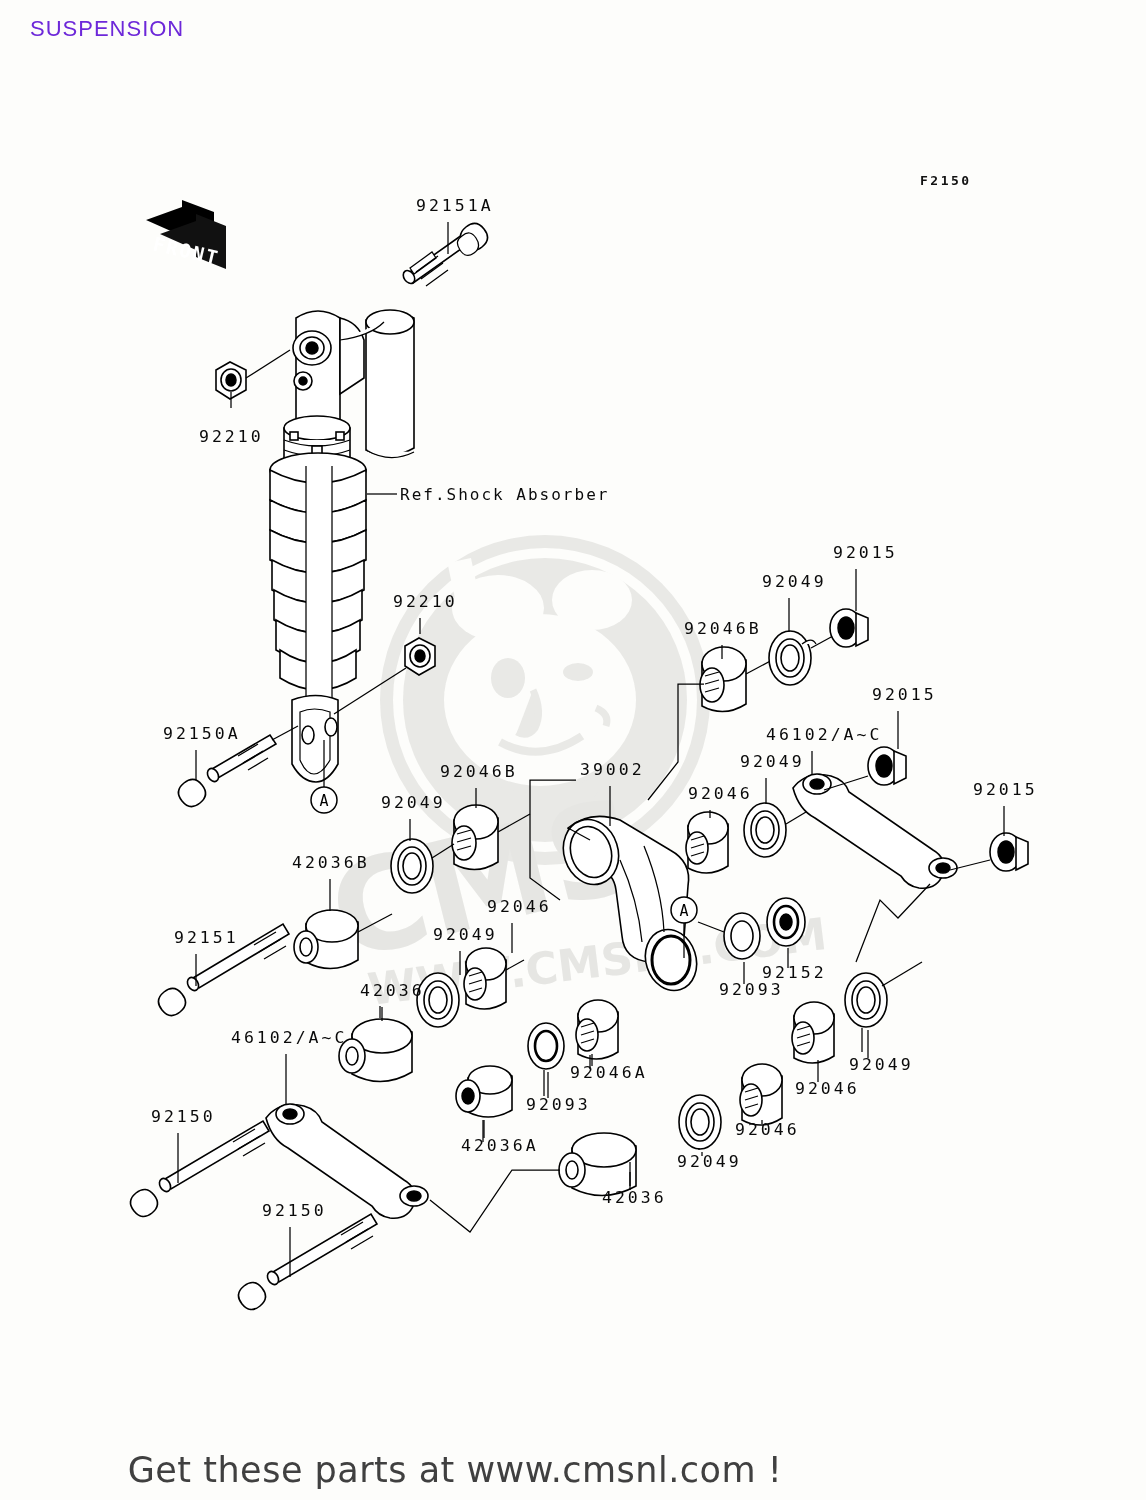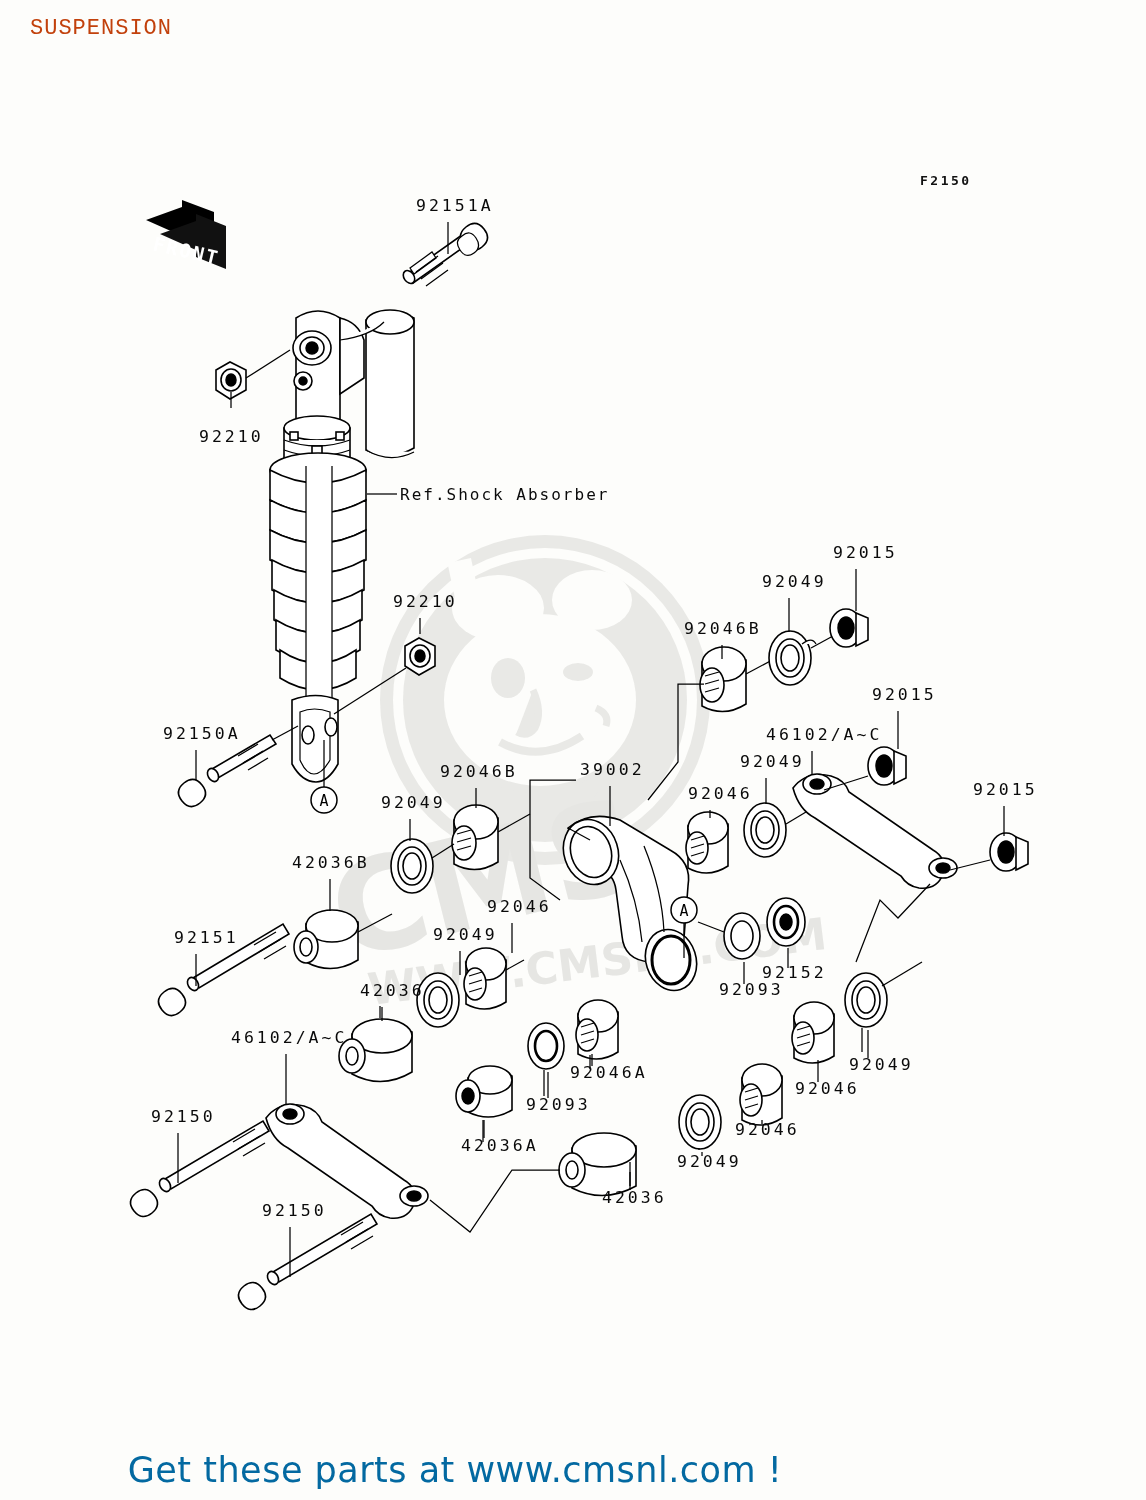--- a/index.html
+++ b/index.html
@@ -3,31 +3,31 @@
 <meta charset="utf-8">
 <style>
   html,body{margin:0;padding:0;background:#fdfdfb;}
   body{
     width:1146px;height:1500px;position:relative;overflow:hidden;
     font-family:"DejaVu Sans Mono", monospace;
     background:#fdfdfb;
   }
   #page-title{
     position:absolute;left:30px;top:16px;
-    font-family:Liberation Mono, monospace;
-    font-size:22px;color:#c2410c;letter-spacing:1px;
+    font-family:Liberation Sans, sans-serif;
+    font-size:22px;color:#6d28d9;letter-spacing:1px;
   }
   #fig-code{
     position:absolute;left:920px;top:173px;
     font-size:13px;color:#111;letter-spacing:2.5px;font-weight:600;
   }
   #footer-cta{
     position:absolute;left:0;top:1450px;width:910px;text-align:center;
     font-family:"DejaVu Sans", sans-serif;
-    font-size:35px;color:#0369a1;letter-spacing:0.5px;
+    font-size:35px;color:#404040;letter-spacing:0.5px;
   }
   svg.stage{position:absolute;left:0;top:0;width:1146px;height:1500px;}
   .lbl{font-family:"DejaVu Sans Mono", monospace;font-size:16.5px;fill:#0a0a0a;letter-spacing:3px;}
   .lbl-ref{font-family:"DejaVu Sans Mono", monospace;font-size:16px;fill:#0a0a0a;letter-spacing:2px;}
   .lead{stroke:#000;stroke-width:1.25;fill:none;}
   .part{stroke:#000;stroke-width:1.6;fill:#ffffff;}
   .partthin{stroke:#000;stroke-width:1.25;fill:#ffffff;}
   .partfillk{stroke:#000;stroke-width:1.5;fill:#000;}
   .wm{fill:#e9e9e6;}
   .wmtxt{fill:#e6e6e3;font-family:"DejaVu Sans", sans-serif;font-weight:bold;}

